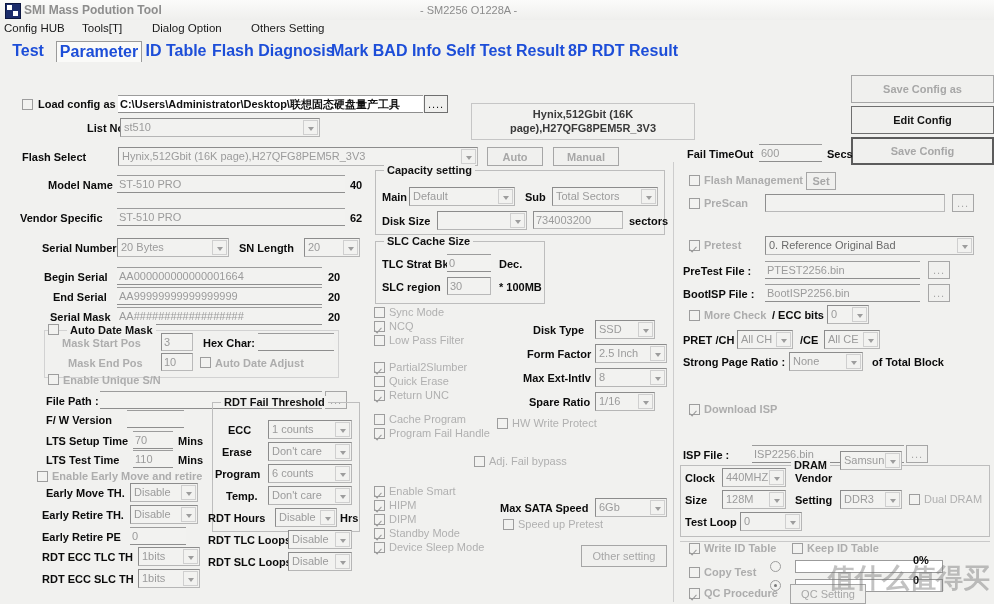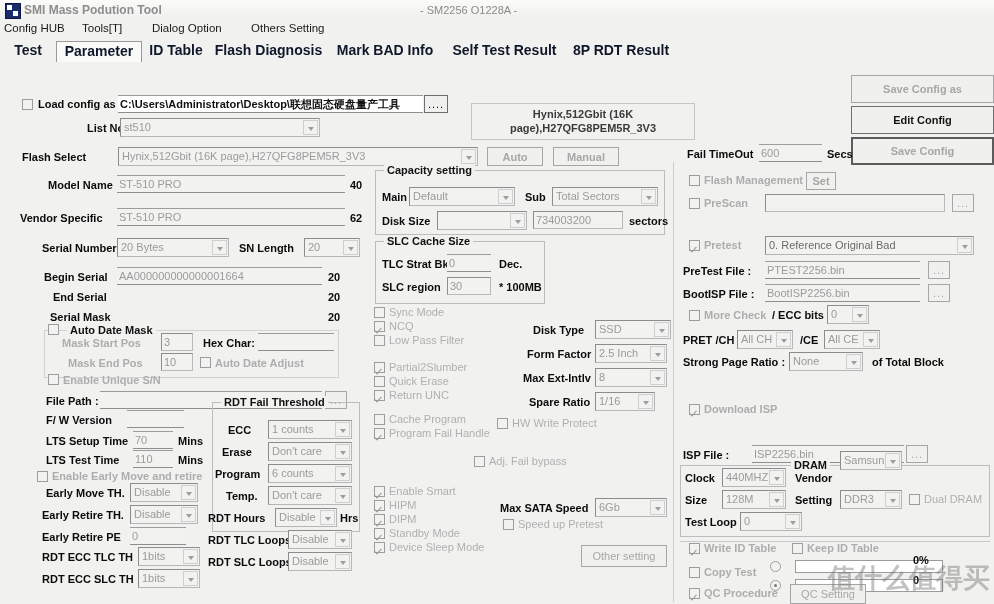--- a/index.html
+++ b/index.html
@@ -22,22 +22,22 @@
   .titlebar .tt{position:absolute;left:24px;top:3px;font-size:12px;font-weight:bold;color:#8d8d8d;}
   .titlebar .sub{position:absolute;left:420px;top:4px;font-size:11px;color:#8b8b8b;}
 
   
   .menubar{position:absolute;left:0;top:22px;width:994px;height:17px;text-align:center;}
   .menubar .mi{position:absolute;top:0;font-size:11.5px;color:#1a1a1a;cursor:default;}
 
   
   .tabstrip{position:absolute;left:0;top:41px;width:994px;height:21px;
      border-bottom:1px solid #9a9a9a;background:#f1f1ef;}
-  .tab{position:absolute;top:0;height:19px;line-height:19px;font-weight:bold;font-size:14px;
-     color:#0f172a;white-space:nowrap;cursor:default;}
+  .tab{position:absolute;top:0;height:19px;line-height:19px;font-weight:bold;font-size:16px;
+     color:#1d4ed8;white-space:nowrap;cursor:default;}
   .tab.sel{background:#fafaf8;border:1px solid #9a9a9a;border-bottom:1px solid #fafaf8;
      height:20px;line-height:19px;top:0px;}
   .workarea{position:absolute;left:0;top:62px;width:994px;height:542px;background:#f1f1ef;}
 
   
   .lbl{position:absolute;font-size:11px;color:#0b0b0b;white-space:nowrap;}
   .lbl.b{font-weight:bold;}
   .lbl.dim{color:#adadad;font-weight:bold;}
   .lbl.dimn{color:#b0b0b0;}
 
@@ -166,23 +166,25 @@
     <div class="dd" style="left:304px;top:176px;width:56px">
       <span>20</span>
       <span class="arw"></span>
     </div>
 
     <div class="lbl b" style="left:44px;top:209px">Begin Serial</div>
     <div class="tf flat" style="left:117px;top:205px;width:205px">AA000000000000001664</div>
     <div class="lbl b" style="left:328px;top:209px">20</div>
 
     <div class="lbl b" style="left:53px;top:229px">End Serial</div>
+    <div class="tf flat" style="left:117px;top:225px;width:205px">AA99999999999999999</div>
     <div class="lbl b" style="left:328px;top:229px">20</div>
 
     <div class="lbl b" style="left:50px;top:249px">Serial Mask</div>
+    <div class="tf flat" style="left:117px;top:245px;width:205px">AA##################</div>
     <div class="lbl b" style="left:328px;top:249px">20</div>
 
     <div class="grp dimb" style="left:44px;top:268px;width:295px;height:48px">
       <span class="cap" style="left:22px">Auto Date Mask</span>
     </div>
     <div class="cb" style="left:48px;top:262px"></div>
     <div class="lbl dim" style="left:62px;top:275px">Mask Start Pos</div>
     <div class="tf" style="left:161px;top:271px;width:32px">3</div>
     <div class="lbl b" style="left:203px;top:275px">Hex Char:</div>
     <div class="tf flat" style="left:258px;top:271px;width:76px"></div>
@@ -339,21 +341,21 @@
     <div class="cb on" style="left:374px;top:438px"></div>
     <div class="lbl dimn" style="left:389px;top:437px">HIPM</div>
     <div class="cb on" style="left:374px;top:452px"></div>
     <div class="lbl dimn" style="left:389px;top:451px">DIPM</div>
     <div class="cb on" style="left:374px;top:466px"></div>
     <div class="lbl dimn" style="left:389px;top:465px">Standby Mode</div>
     <div class="cb on" style="left:374px;top:480px"></div>
     <div class="lbl dimn" style="left:389px;top:479px">Device Sleep Mode</div>
 
     <div class="lbl b" style="left:533px;top:262px">Disk Type</div>
-    <div class="dd" style="left:595px;top:258px;width:76px">
+    <div class="dd" style="left:595px;top:258px;width:60px">
       <span>SSD</span>
       <span class="arw"></span>
     </div>
     <div class="lbl b" style="left:527px;top:286px">Form Factor</div>
     <div class="dd" style="left:595px;top:282px;width:72px">
       <span>2.5 Inch</span>
       <span class="arw"></span>
     </div>
     <div class="lbl b" style="left:523px;top:310px">Max Ext-Intlv</div>
     <div class="dd" style="left:595px;top:306px;width:72px">

